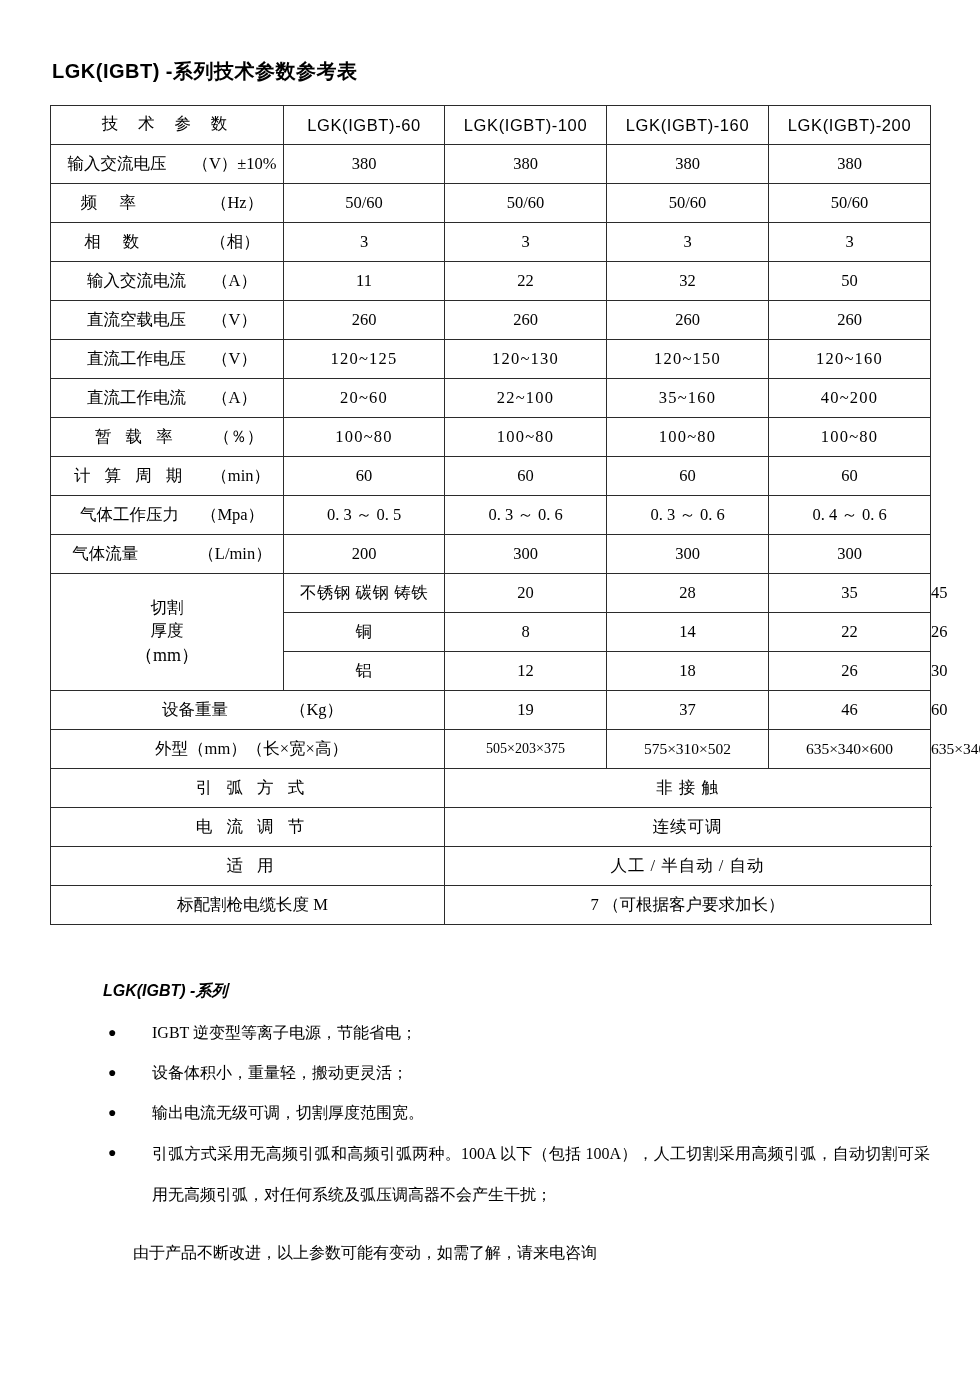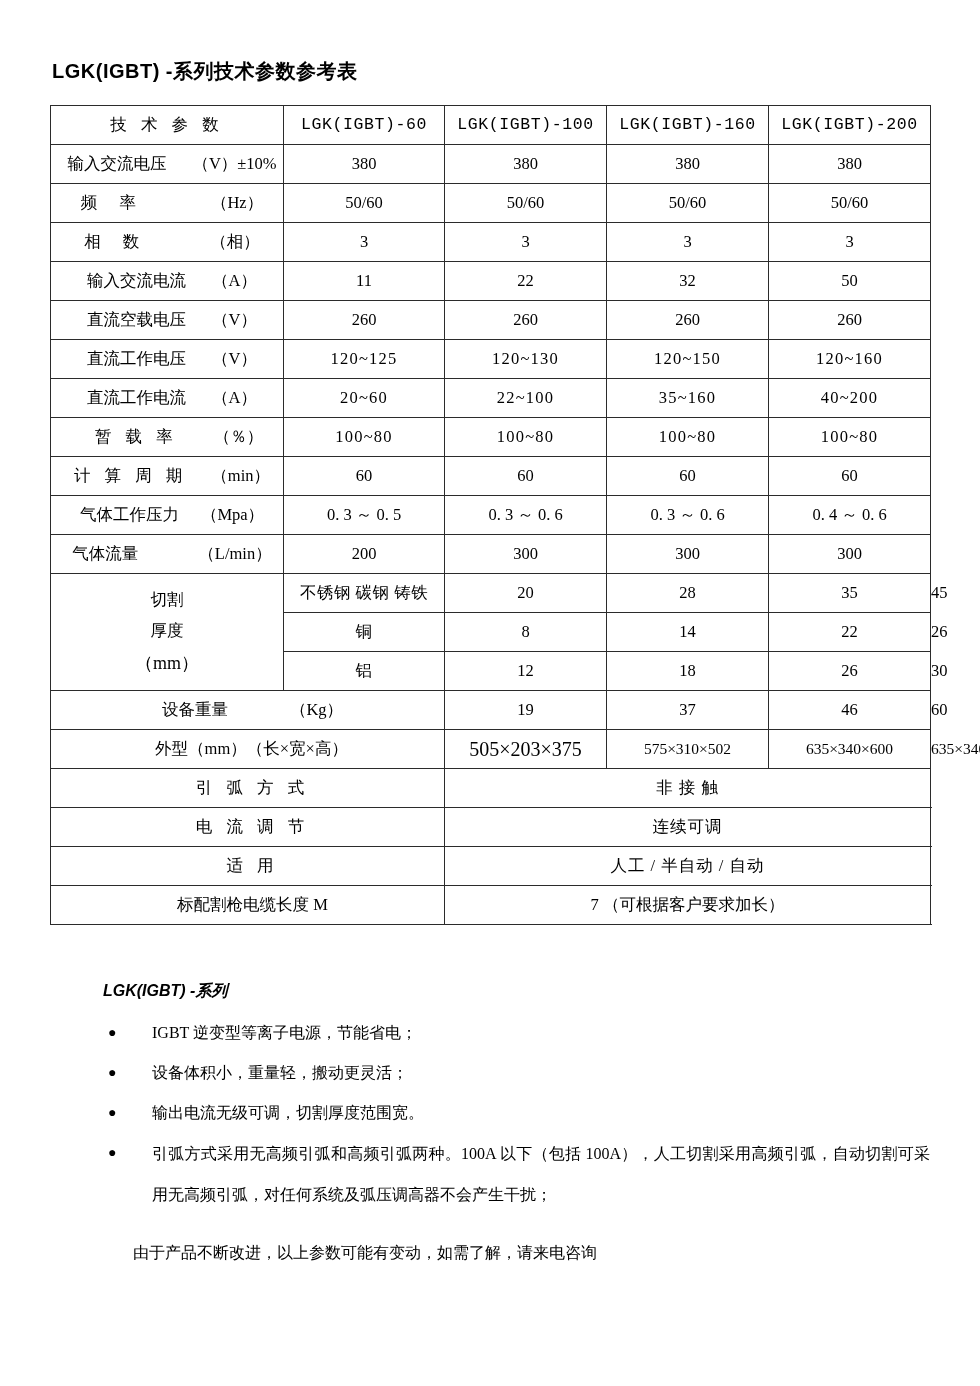--- a/index.html
+++ b/index.html
@@ -53,26 +53,26 @@
     line-height: 1.15;
   }
   
   col.c-param  { width: 233px; }
   col.c-60     { width: 161px; }
   col.c-100    { width: 162px; }
   col.c-160    { width: 162px; }
   col.c-200    { width: 162px; }
 
   .hdr {
+    font-family: Liberation Sans, sans-serif;
+    font-size: 16px;
+    letter-spacing: 0.6px;
+  }
+  .hdr-param {
     font-family: Liberation Mono, monospace;
-    font-size: 16px;
-    letter-spacing: 0.6px;
-  }
-  .hdr-param {
-    font-family: Liberation Serif, serif;
     font-size: 17px;
     letter-spacing: 5px;
     padding-left: 14px;
     margin-left: 44px;
   }
 
   
   .plabel {
     text-align: left;
     padding-left: 10px !important;
@@ -87,21 +87,21 @@
   .val { font-size: 16.5px; }
   .val-sp { letter-spacing: 1.2px; }
 
   
   .thick-head {
     text-align: center;
     font-size: 17px;
     line-height: 1.0;
     padding: 0 4px !important;
   }
-  .thick-head div { margin: 12px 0; }
+  .thick-head div { margin: 4px 0; }
   .thick-head .u { font-size: 18px; }
   .mat {
     font-size: 16px;
     text-align: center;
     letter-spacing: 0.5px;
   }
 
   .merged {
     font-size: 16.5px;
     letter-spacing: 1px;
@@ -324,21 +324,21 @@
         <td class="val">19</td>
         <td class="val">37</td>
         <td class="val">46</td>
         <td class="val">60</td>
       </tr>
 
       <tr>
         <td class="plabel" colspan="2" style="padding-left:8px !important">
           <span class="nm">外型（mm）（长×宽×高）</span>
         </td>
-        <td class="val" style="font-size:20px">505×203×375</td>
+        <td class="val" style="font-size:14px">505×203×375</td>
         <td class="val" style="font-size:15.5px">575×310×502</td>
         <td class="val" style="font-size:15.5px">635×340×600</td>
         <td class="val" style="font-size:15.5px">635×340×600</td>
       </tr>
 
       <tr>
         <td class="plabel" colspan="2">
           <span class="nm sp-wide">引 弧 方 式</span>
         </td>
         <td class="merged" colspan="4">非 接 触</td>

